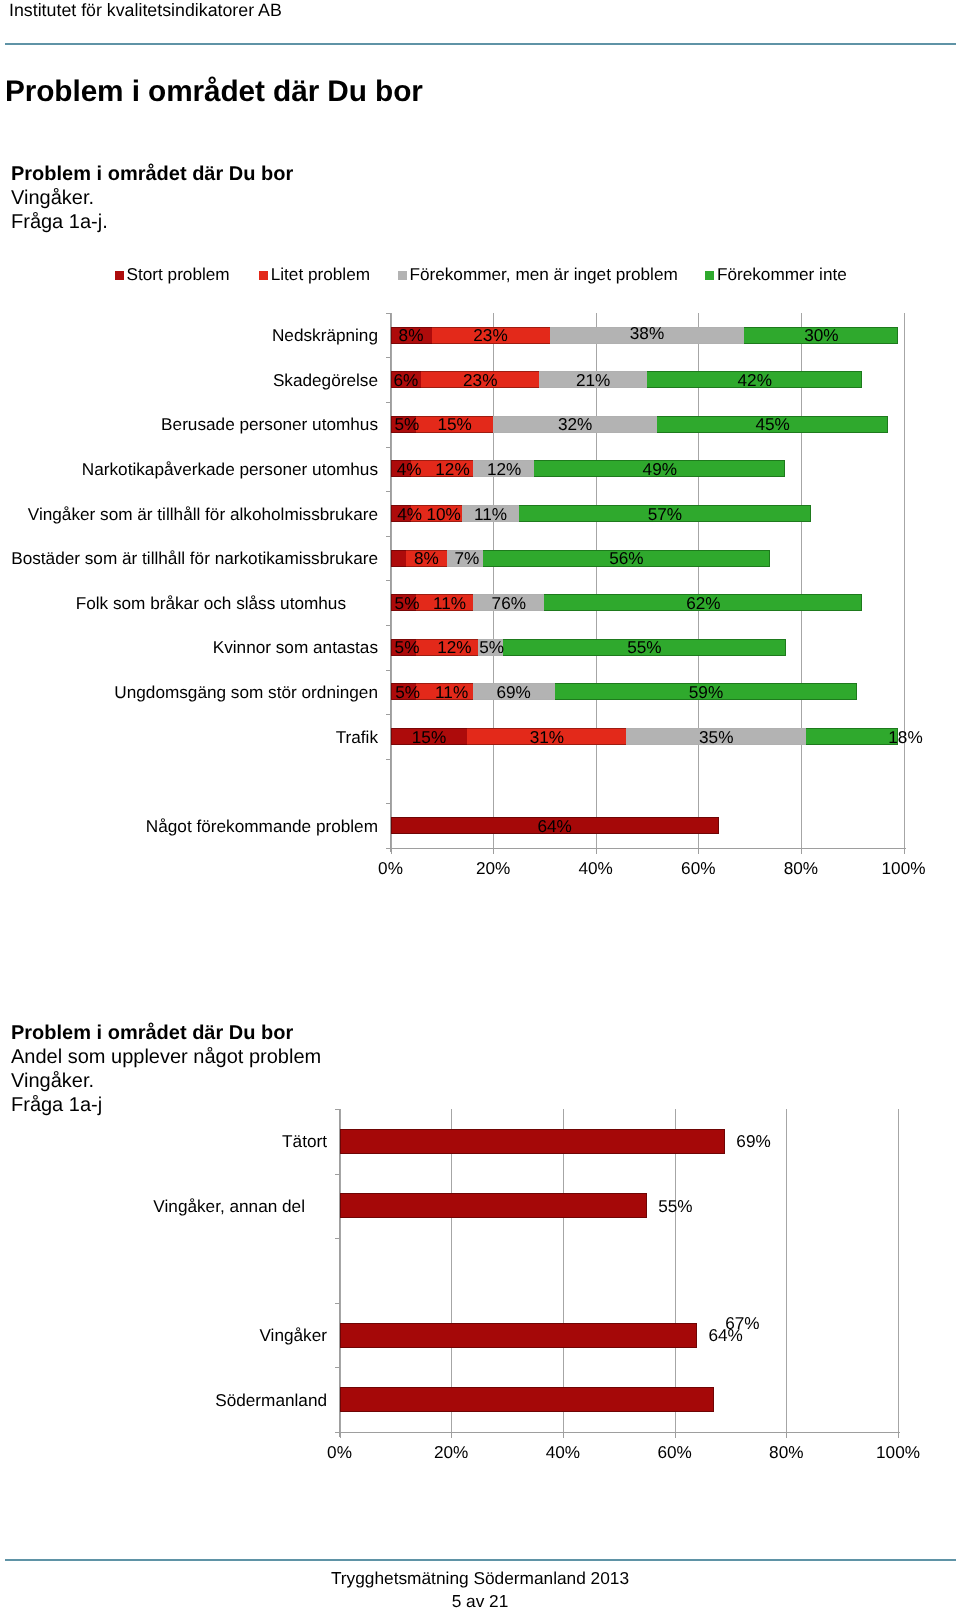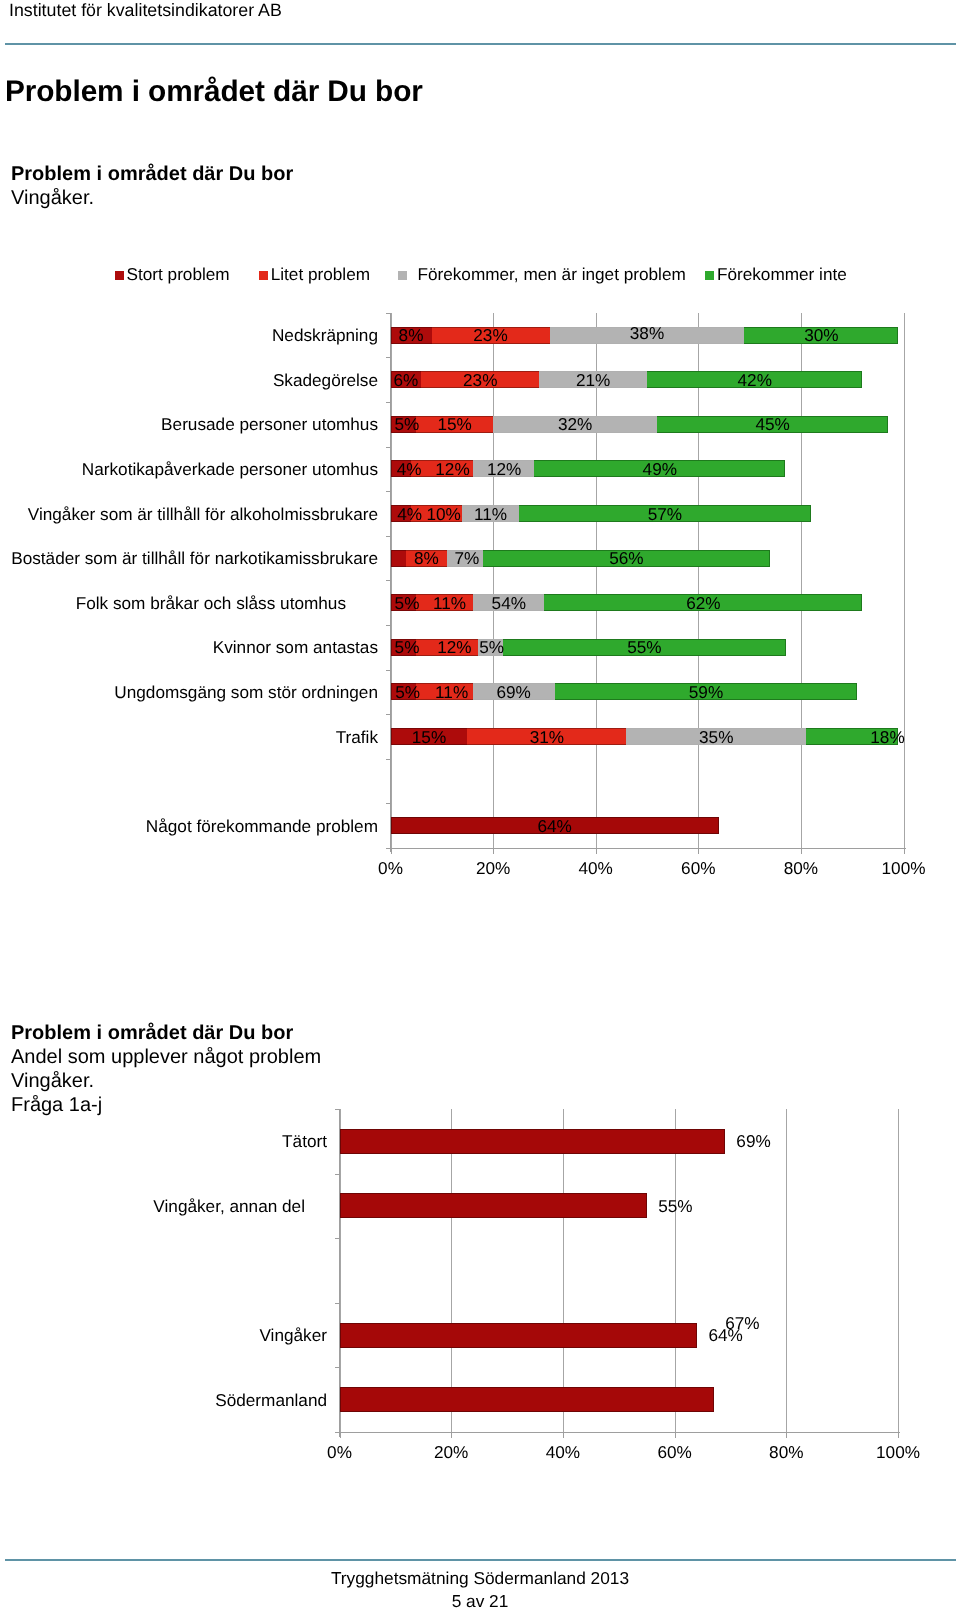--- a/index.html
+++ b/index.html
@@ -50,37 +50,38 @@
 <div id="page">
 
   <div id="hdr-text">Institutet för kvalitetsindikatorer AB</div>
   <div id="hdr-rule"></div>
 
   <div id="page-title">Problem i området där Du bor</div>
 
   <div id="c1-cap">
     <div class="b">Problem i området där Du bor</div>
     <div>Vingåker.</div>
+    <div>Fråga 1a-j.</div>
   </div>
 
   <div id="c2-cap">
     <div class="b">Problem i området där Du bor</div>
     <div>Andel som upplever något problem</div>
     <div>Vingåker.</div>
     <div>Fråga 1a-j</div>
   </div>
 
   <div id="chart-layer">
     <div id="chart1-plot">
         <div class="legend-swatch" style="left: 114.7px; background: rgb(173, 11, 11);"></div>
         <div class="legend-item" style="left: 126.5px;">Stort problem</div>
         <div class="legend-swatch" style="left: 258.9px; background: rgb(227, 41, 26);"></div>
         <div class="legend-item" style="left: 270.7px;">Litet problem</div>
         <div class="legend-swatch" style="left: 397.6px; background: rgb(179, 179, 179);"></div>
-        <div class="legend-item" style="left: 409.4px; margin-left: 8px;">Förekommer, men är inget problem</div>
+        <div class="legend-item" style="left: 409.4px;">Förekommer, men är inget problem</div>
         <div class="legend-swatch" style="left: 705.1px; background: rgb(47, 169, 45);"></div>
         <div class="legend-item" style="left: 716.9px;">Förekommer inte</div>
         <div class="gridline" style="left: 391px; top: 312.8px; height: 535.2px;"></div>
         <div class="gridline" style="left: 493px; top: 312.8px; height: 535.2px;"></div>
         <div class="gridline" style="left: 596px; top: 312.8px; height: 535.2px;"></div>
         <div class="gridline" style="left: 698px; top: 312.8px; height: 535.2px;"></div>
         <div class="gridline" style="left: 801px; top: 312.8px; height: 535.2px;"></div>
         <div class="gridline" style="left: 904px; top: 312.8px; height: 535.2px;"></div>
         <div class="axisline" style="left: 389.8px; top: 312.8px; width: 1.6px; height: 539.7px;"></div>
         <div class="axisline" style="left: 385.5px; top: 847.6px; width: 520px; height: 1.6px;"></div>
@@ -173,34 +174,34 @@
         <div class="seg-lbl" style="left: 534.14px; width: 251.37px; top: 459.9px;">49%</div>
         <div class="seg-lbl" style="left: 397.2px; width: 20.52px; top: 504.5px;">4%</div>
         <div class="seg-lbl" style="left: 418.02px; width: 51.3px; top: 504.5px;">10%</div>
         <div class="seg-lbl" style="left: 462.32px; width: 56.43px; top: 504.5px;">11%</div>
         <div class="seg-lbl" style="left: 518.75px; width: 292.41px; top: 504.5px;">57%</div>
         <div class="seg-lbl" style="left: 405.89px; width: 41.04px; top: 549.1px;">8%</div>
         <div class="seg-lbl" style="left: 448.93px; width: 35.91px; top: 549.1px;">7%</div>
         <div class="seg-lbl" style="left: 482.84px; width: 287.28px; top: 549.1px;">56%</div>
         <div class="seg-lbl" style="left: 394.2px; width: 25.65px; top: 593.7px;">5%</div>
         <div class="seg-lbl" style="left: 421.35px; width: 56.43px; top: 593.7px;">11%</div>
-        <div class="seg-lbl" style="left: 472.88px; width: 71.82px; top: 593.7px;">54%</div>
+        <div class="seg-lbl" style="left: 472.88px; width: 71.82px; top: 593.7px;">76%</div>
         <div class="seg-lbl" style="left: 544.4px; width: 318.06px; top: 593.7px;">62%</div>
         <div class="seg-lbl" style="left: 394.2px; width: 25.65px; top: 638.3px;">5%</div>
         <div class="seg-lbl" style="left: 423.65px; width: 61.56px; top: 638.3px;">12%</div>
         <div class="seg-lbl" style="left: 478.91px; width: 25.65px; top: 638.3px;">5%</div>
         <div class="seg-lbl" style="left: 503.36px; width: 282.15px; top: 638.3px;">55%</div>
         <div class="seg-lbl" style="left: 394.8px; width: 25.65px; top: 682.9px;">5%</div>
         <div class="seg-lbl" style="left: 423.45px; width: 56.43px; top: 682.9px;">11%</div>
         <div class="seg-lbl" style="left: 472.58px; width: 82.08px; top: 682.9px;">69%</div>
         <div class="seg-lbl" style="left: 554.66px; width: 302.67px; top: 682.9px;">59%</div>
         <div class="seg-lbl" style="left: 390.5px; width: 76.95px; top: 727.5px;">15%</div>
         <div class="seg-lbl" style="left: 467.45px; width: 159.03px; top: 727.5px;">31%</div>
         <div class="seg-lbl" style="left: 626.48px; width: 179.55px; top: 727.5px;">35%</div>
-        <div class="seg-lbl" style="left: 836px; width: 103px; top: 727.5px;">18%</div>
+        <div class="seg-lbl" style="left: 854px; width: 103px; top: 727.5px;">18%</div>
         <div class="seg-lbl" style="left: 390.5px; width: 328.32px; top: 816.7px;">64%</div>
         <div class="xtick-lbl" style="left: 350.5px; width: 80px; top: 858.5px;">0%</div>
         <div class="xtick-lbl" style="left: 453.1px; width: 80px; top: 858.5px;">20%</div>
         <div class="xtick-lbl" style="left: 555.7px; width: 80px; top: 858.5px;">40%</div>
         <div class="xtick-lbl" style="left: 658.3px; width: 80px; top: 858.5px;">60%</div>
         <div class="xtick-lbl" style="left: 760.9px; width: 80px; top: 858.5px;">80%</div>
         <div class="xtick-lbl" style="left: 863.5px; width: 80px; top: 858.5px;">100%</div>
       </div>
     <div id="chart2-plot">
         <div class="gridline" style="left: 340px; top: 1109px; height: 323px;"></div>

